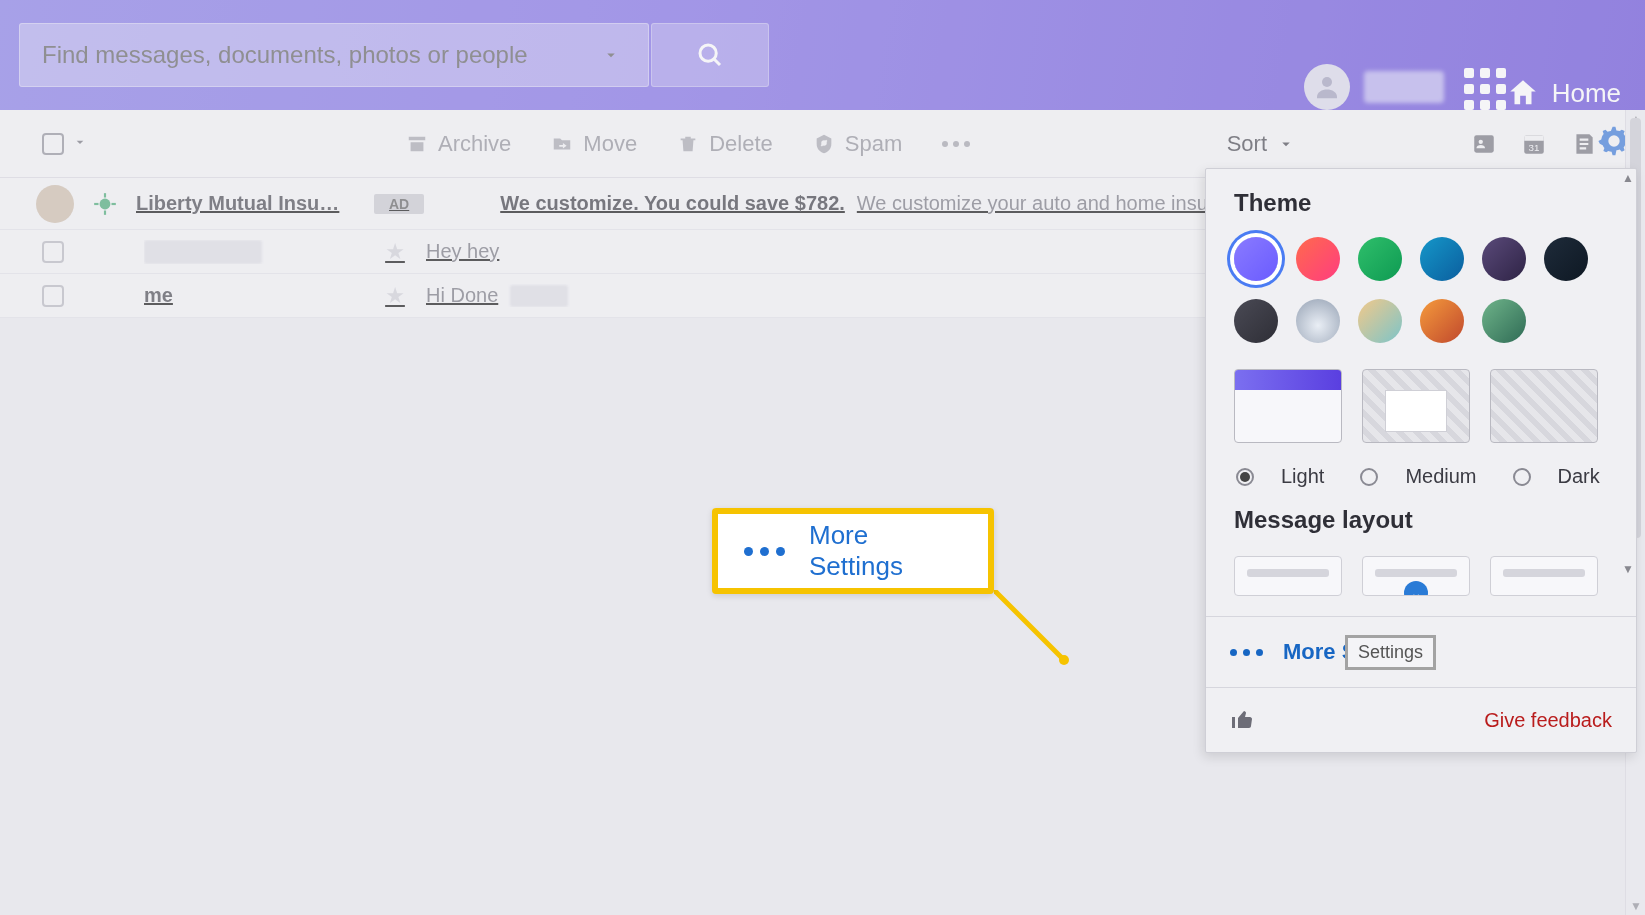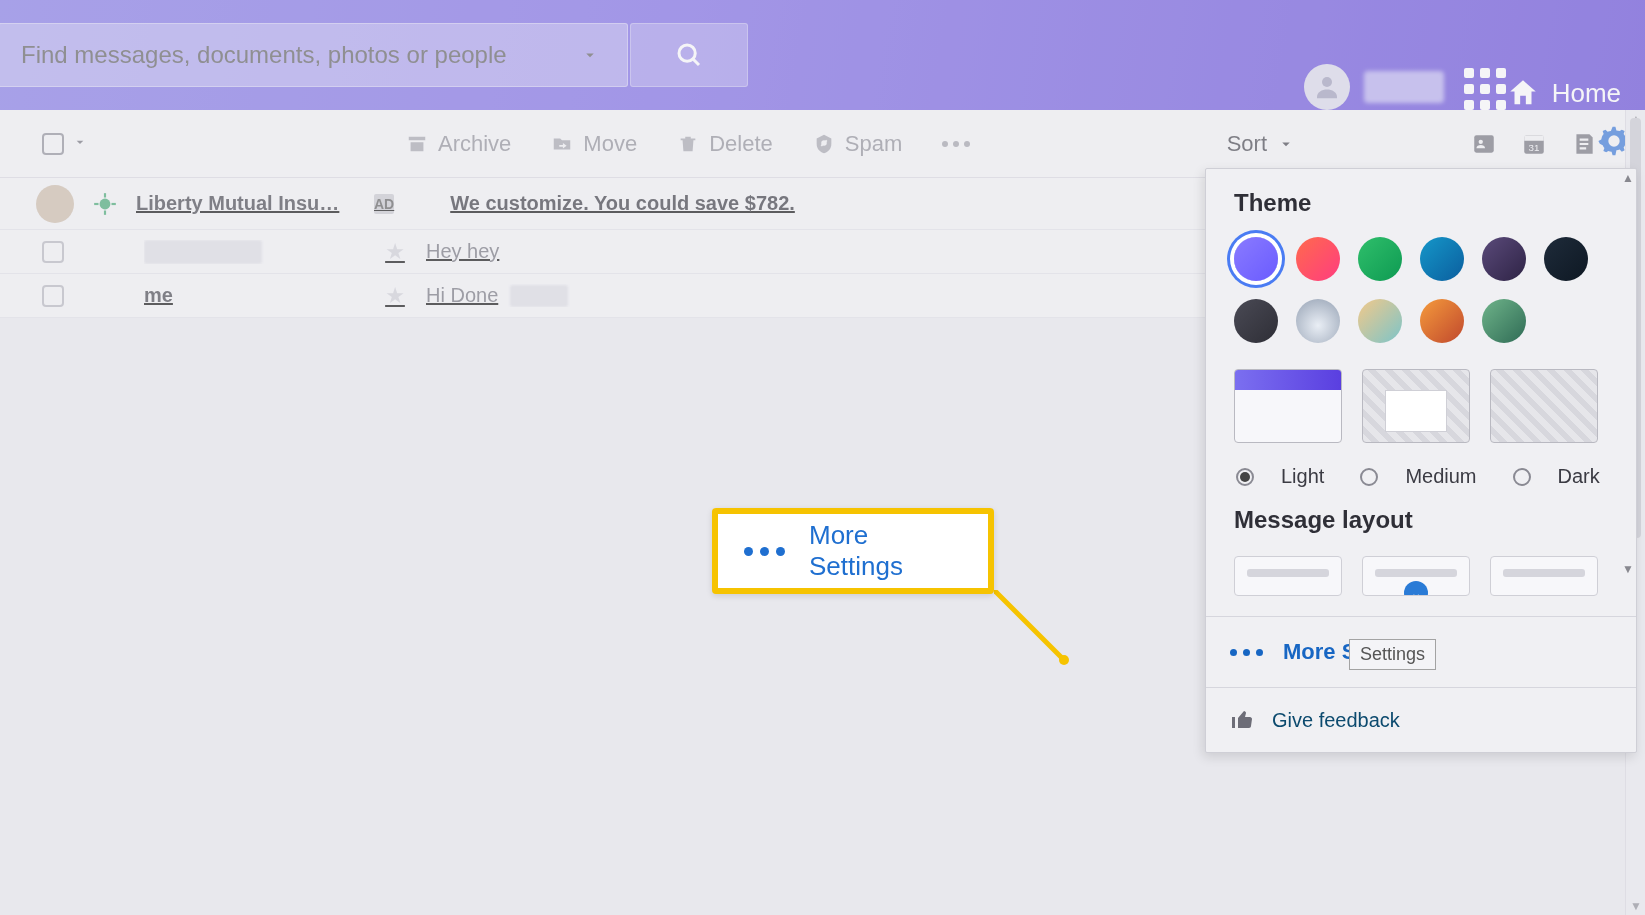--- a/index.html
+++ b/index.html
@@ -2,21 +2,21 @@
 <html><head>
 <meta charset="utf-8">
 <style>
   * { box-sizing: border-box; margin: 0; padding: 0; font-family: "Helvetica Neue", Arial, sans-serif; }
   body { width: 1645px; height: 915px; overflow: hidden; background: #e9e9ee; position: relative; }
 
   
   .header {
     height: 110px;
     background: linear-gradient(100deg,#7e73e6 0%,#7662e4 40%,#5b3fd6 100%);
-    display: flex; align-items: center; padding: 0 2px;
+    display: flex; align-items: center; padding: 0 23px;
     position: relative;
   }
   .search-wrap { display:flex; align-items:center; margin-left:-4px; }
   .search-box {
     width: 630px; height: 64px;
     background: rgba(255,255,255,0.35);
     border:1px solid rgba(255,255,255,0.35);
     border-radius:3px;
     display:flex; align-items:center; padding:0 22px;
     position:relative;
@@ -76,21 +76,21 @@
   .list { background:#f3f3f6;text-decoration:underline; }
   .row {
     display:flex; align-items:center; height:44px; padding:0 18px 0 42px;
     border-bottom:1px solid #e2e2e8; font-size:20px; color:#3b3b43; gap:18px;
   }
   .row.ad { height:52px; }
   .row .rchk{ width:22px; height:22px; border:2px solid #b5b5bd; border-radius:4px; flex:0 0 22px;}
   .row .avatar-sm{ width:38px; height:38px; border-radius:50%; background:#cbb9a5; flex:0 0 38px; margin-left:-6px;}
   .row .sicon{ width:26px; height:26px; flex:0 0 26px;}
   .row .sender{ width:220px; overflow:hidden; text-overflow:ellipsis; white-space:nowrap; font-weight:600;}
-  .row .adpill{ padding:2px 0; background:#c7c7ce; color:#555; font-size:14px; font-weight:700; border-radius:2px;}
+  .row .adpill{ padding:2px 15px; background:#c7c7ce; color:#555; font-size:14px; font-weight:700; border-radius:2px;}
   .row .subject-area{ display:flex; gap:12px; align-items:center; flex:1; overflow:hidden; white-space:nowrap;}
   .row .subj-bold{ font-weight:700; color:#2e2e36;}
   .row .subj-rest{ color:#6d6d77;}
   .row .star{ color:#cfcfd6; font-size:22px; width:26px; text-align:center;}
   .sender-blur{ width:118px; height:24px; background:#dcdce3; border-radius:3px; filter:blur(1px);}
   .body-blur{ display:inline-block; width:58px; height:22px; background:#dcdce3; border-radius:3px; filter:blur(1px); vertical-align:middle;}
 
   
   .panel {
     position:absolute; top:168px; right:8px; width:432px;
@@ -112,22 +112,22 @@
   .rdot{ width:18px; height:18px; border:2px solid #8a8a93; border-radius:50%; display:inline-flex; align-items:center; justify-content:center;}
   .rdot.on::after{ content:""; width:10px; height:10px; background:#444; border-radius:50%;}
   .layout-row{ display:flex; gap:20px; padding:8px 28px 4px;}
   .lay-card{ width:108px; height:40px; border:1px solid #cfcfd6; border-radius:4px; background:#f7f7fa; position:relative; overflow:hidden;}
   .lay-card .line{ position:absolute; left:12px; right:12px; height:8px; top:12px; background:#d5d5dc; border-radius:3px;}
   .lay-card .chev{ position:absolute; bottom:-10px; left:50%; transform:translateX(-50%); width:24px; height:24px; border-radius:50%; background:#2a7bd6; color:#fff; display:flex; align-items:center; justify-content:center; font-size:14px;}
   .panel .divider{ height:1px; background:#d6d6dd; margin:16px 0 0;}
   .more-settings{ display:flex; align-items:center; gap:20px; padding:22px 24px; color:#1766c3; font-size:22px; font-weight:600;}
   .more-settings .d3{ display:flex; gap:6px;}
   .more-settings .d3 span{ width:7px; height:7px; border-radius:50%; background:#1766c3;}
-  .tooltip{ position:absolute; right:200px; bottom:82px; background:#f4f4f7; border:1px solid #a3a3a3; padding:4px 10px; font-size:18px; color:#555;}
-  .feedback{ display:flex; align-items:center; gap:18px; padding:20px 24px; font-size:20px; color:#0c4a6e; border-top:1px solid #d6d6dd;}
+  .tooltip{ position:absolute; right:200px; bottom:82px; background:#f4f4f7; border:3px solid #a3a3a3; padding:4px 10px; font-size:18px; color:#555;}
+  .feedback{ display:flex; align-items:center; gap:18px; padding:20px 24px; font-size:20px; color:#b91c1c; border-top:1px solid #d6d6dd;justify-content:space-between;}
   .feedback svg{ width:24px; height:24px; fill:#6d6d77;}
   .panel-scroll-up{ position:absolute; top:2px; right:2px; color:#88888f; font-size:12px;}
   .panel-scroll-dn{ position:absolute; bottom:176px; right:2px; color:#88888f; font-size:12px;}
 
   
   .callout{
     position:absolute; left:712px; top:508px; width:282px; height:86px;
     background:#fff; border:6px solid #f6c300; border-radius:4px;
     display:flex; align-items:center; gap:24px; padding:0 26px; z-index:50;
     box-shadow:0 2px 6px rgba(0,0,0,0.12);
@@ -277,21 +277,21 @@
         <circle cx="12" cy="12" r="5" fill="#3aa36b"></circle>
         <g stroke="#3aa36b" stroke-width="2">
           <line x1="12" y1="2" x2="12" y2="6"></line>
           <line x1="12" y1="18" x2="12" y2="22"></line>
           <line x1="2" y1="12" x2="6" y2="12"></line>
           <line x1="18" y1="12" x2="22" y2="12"></line>
         </g>
       </svg>
     <div class="sender">Liberty Mutual Insu…</div>
     <div class="adpill">AD</div>
-    <div class="subject-area" style="margin-left:38px;justify-content:space-between;">
+    <div class="subject-area" style="margin-left:58px;">
       <span class="subj-bold">We customize. You could save $782.</span>
       <span class="subj-rest">We customize your auto and home insurance</span>
     </div>
   </div>
 
   <div class="row">
     <div class="rchk"></div>
     <div style="width:44px"></div>
     <div class="sender">
         <div class="sender-blur"></div>

